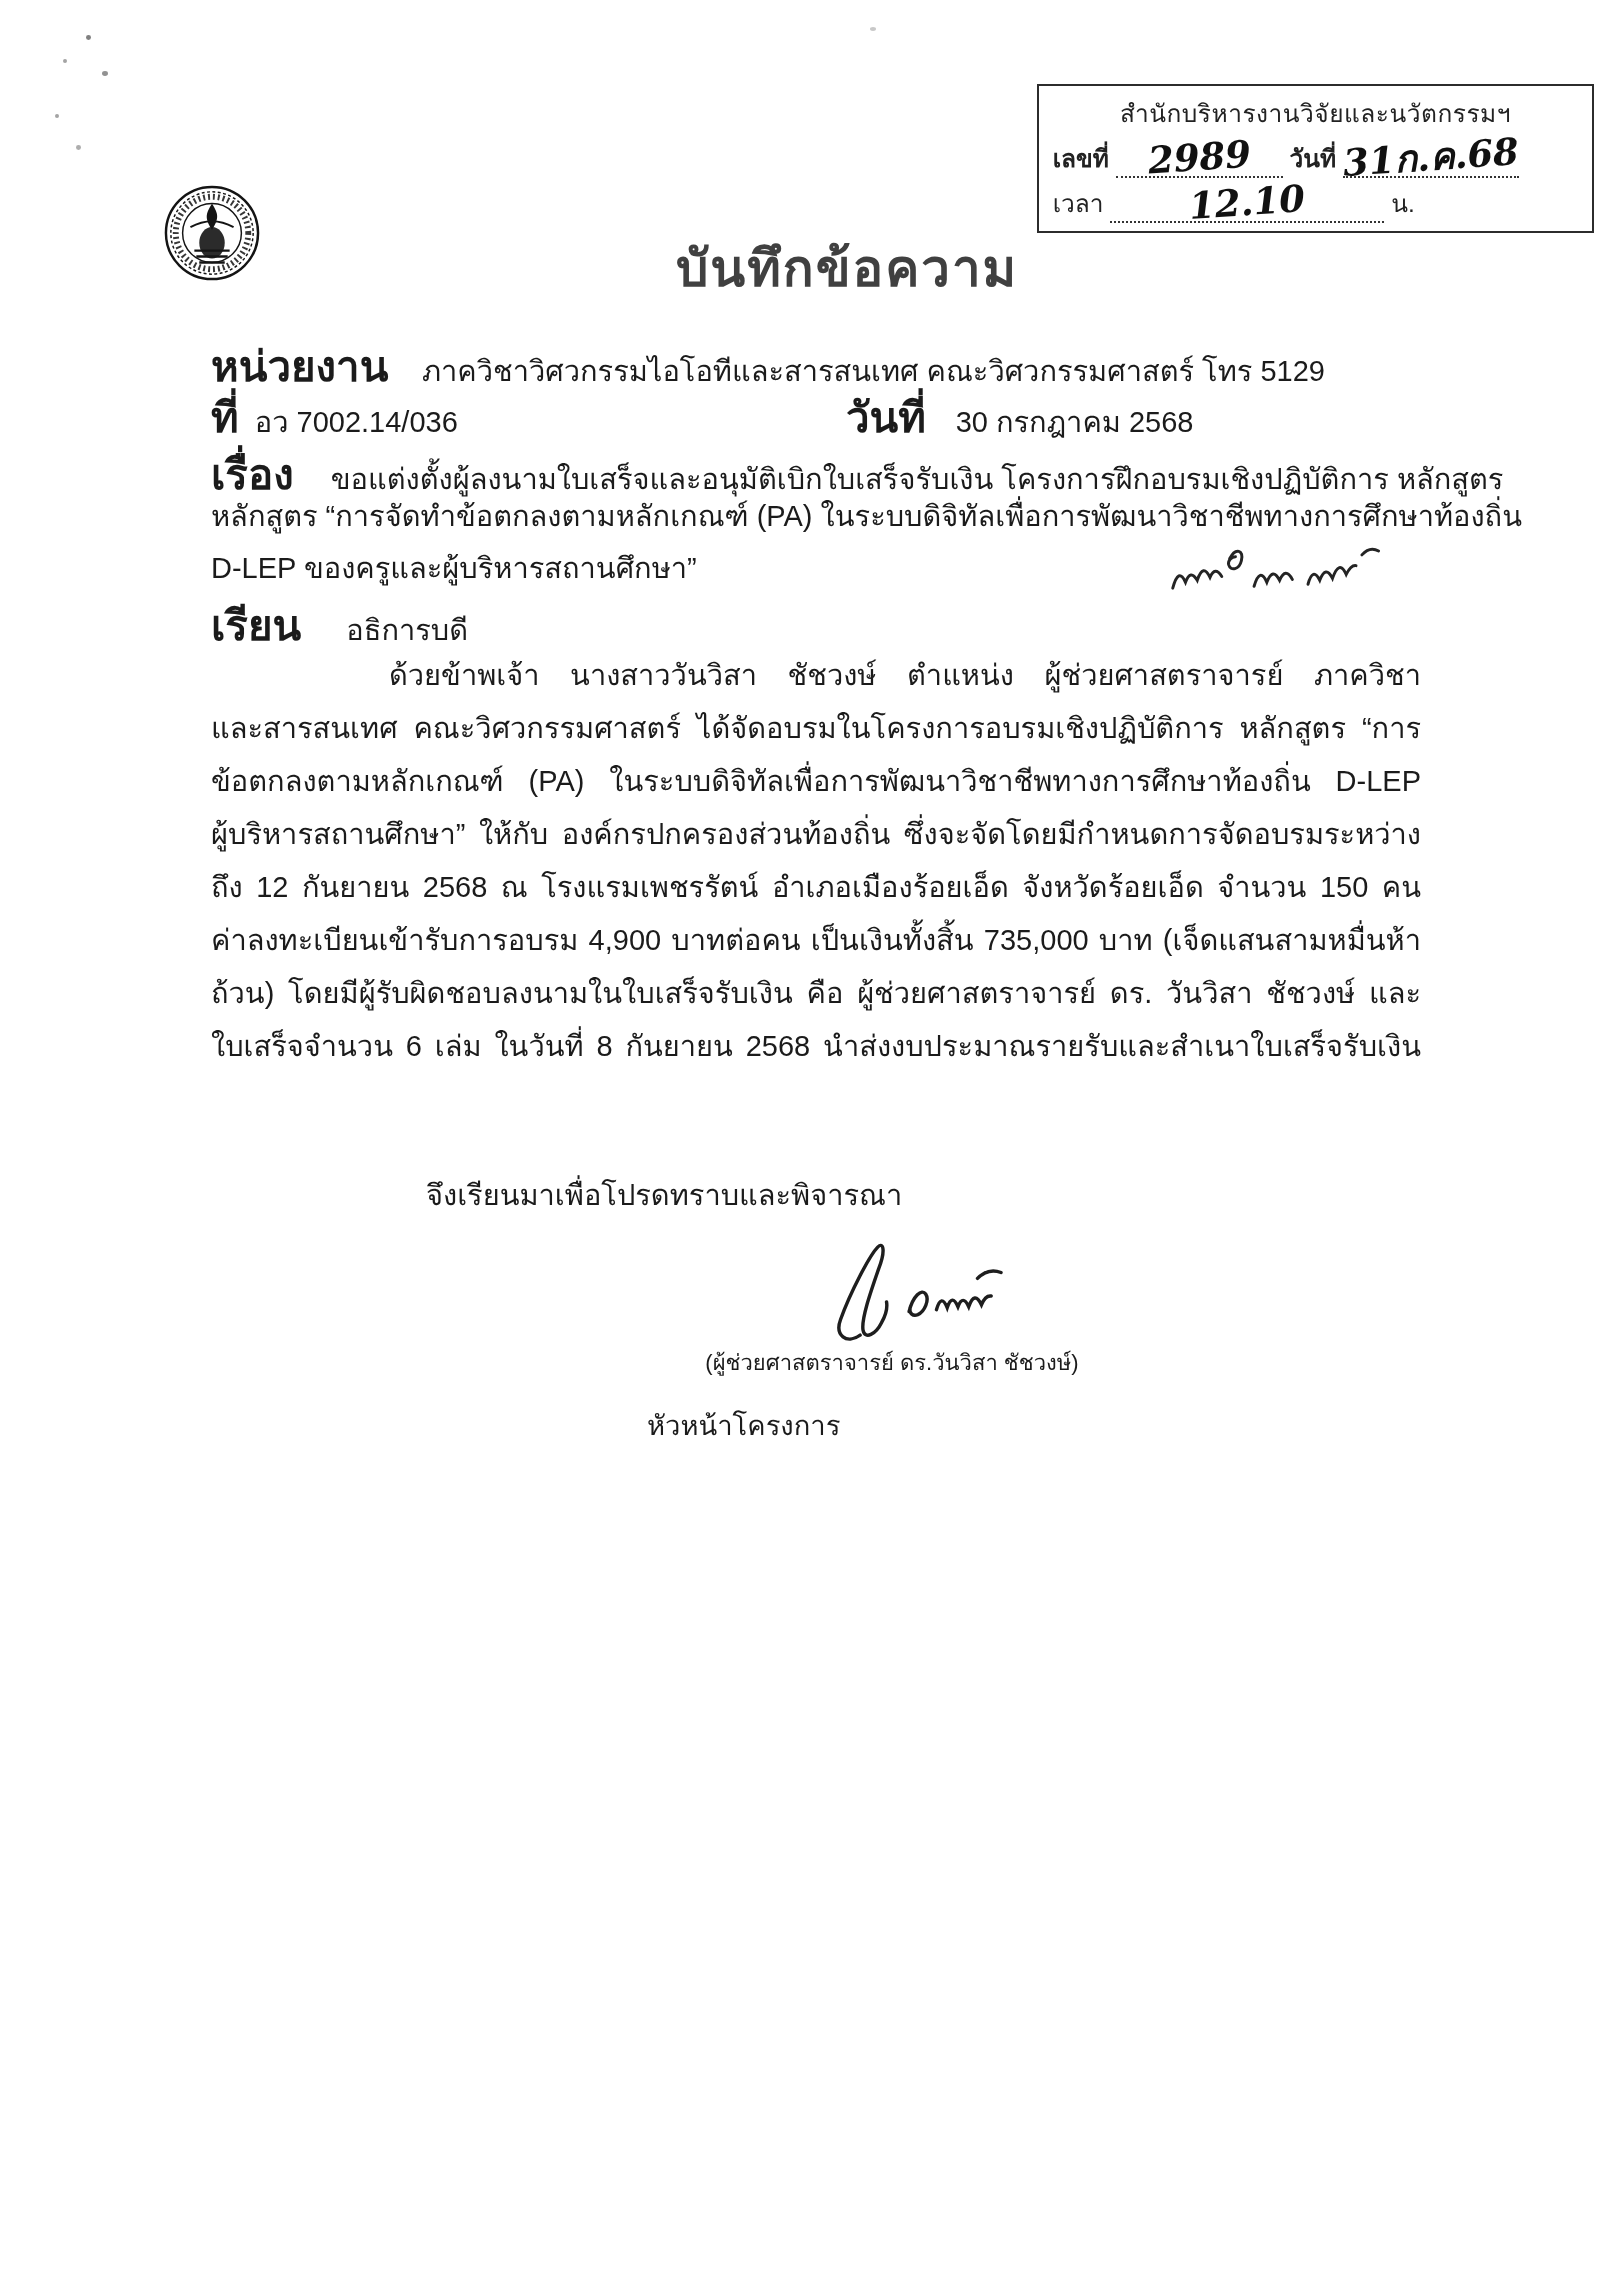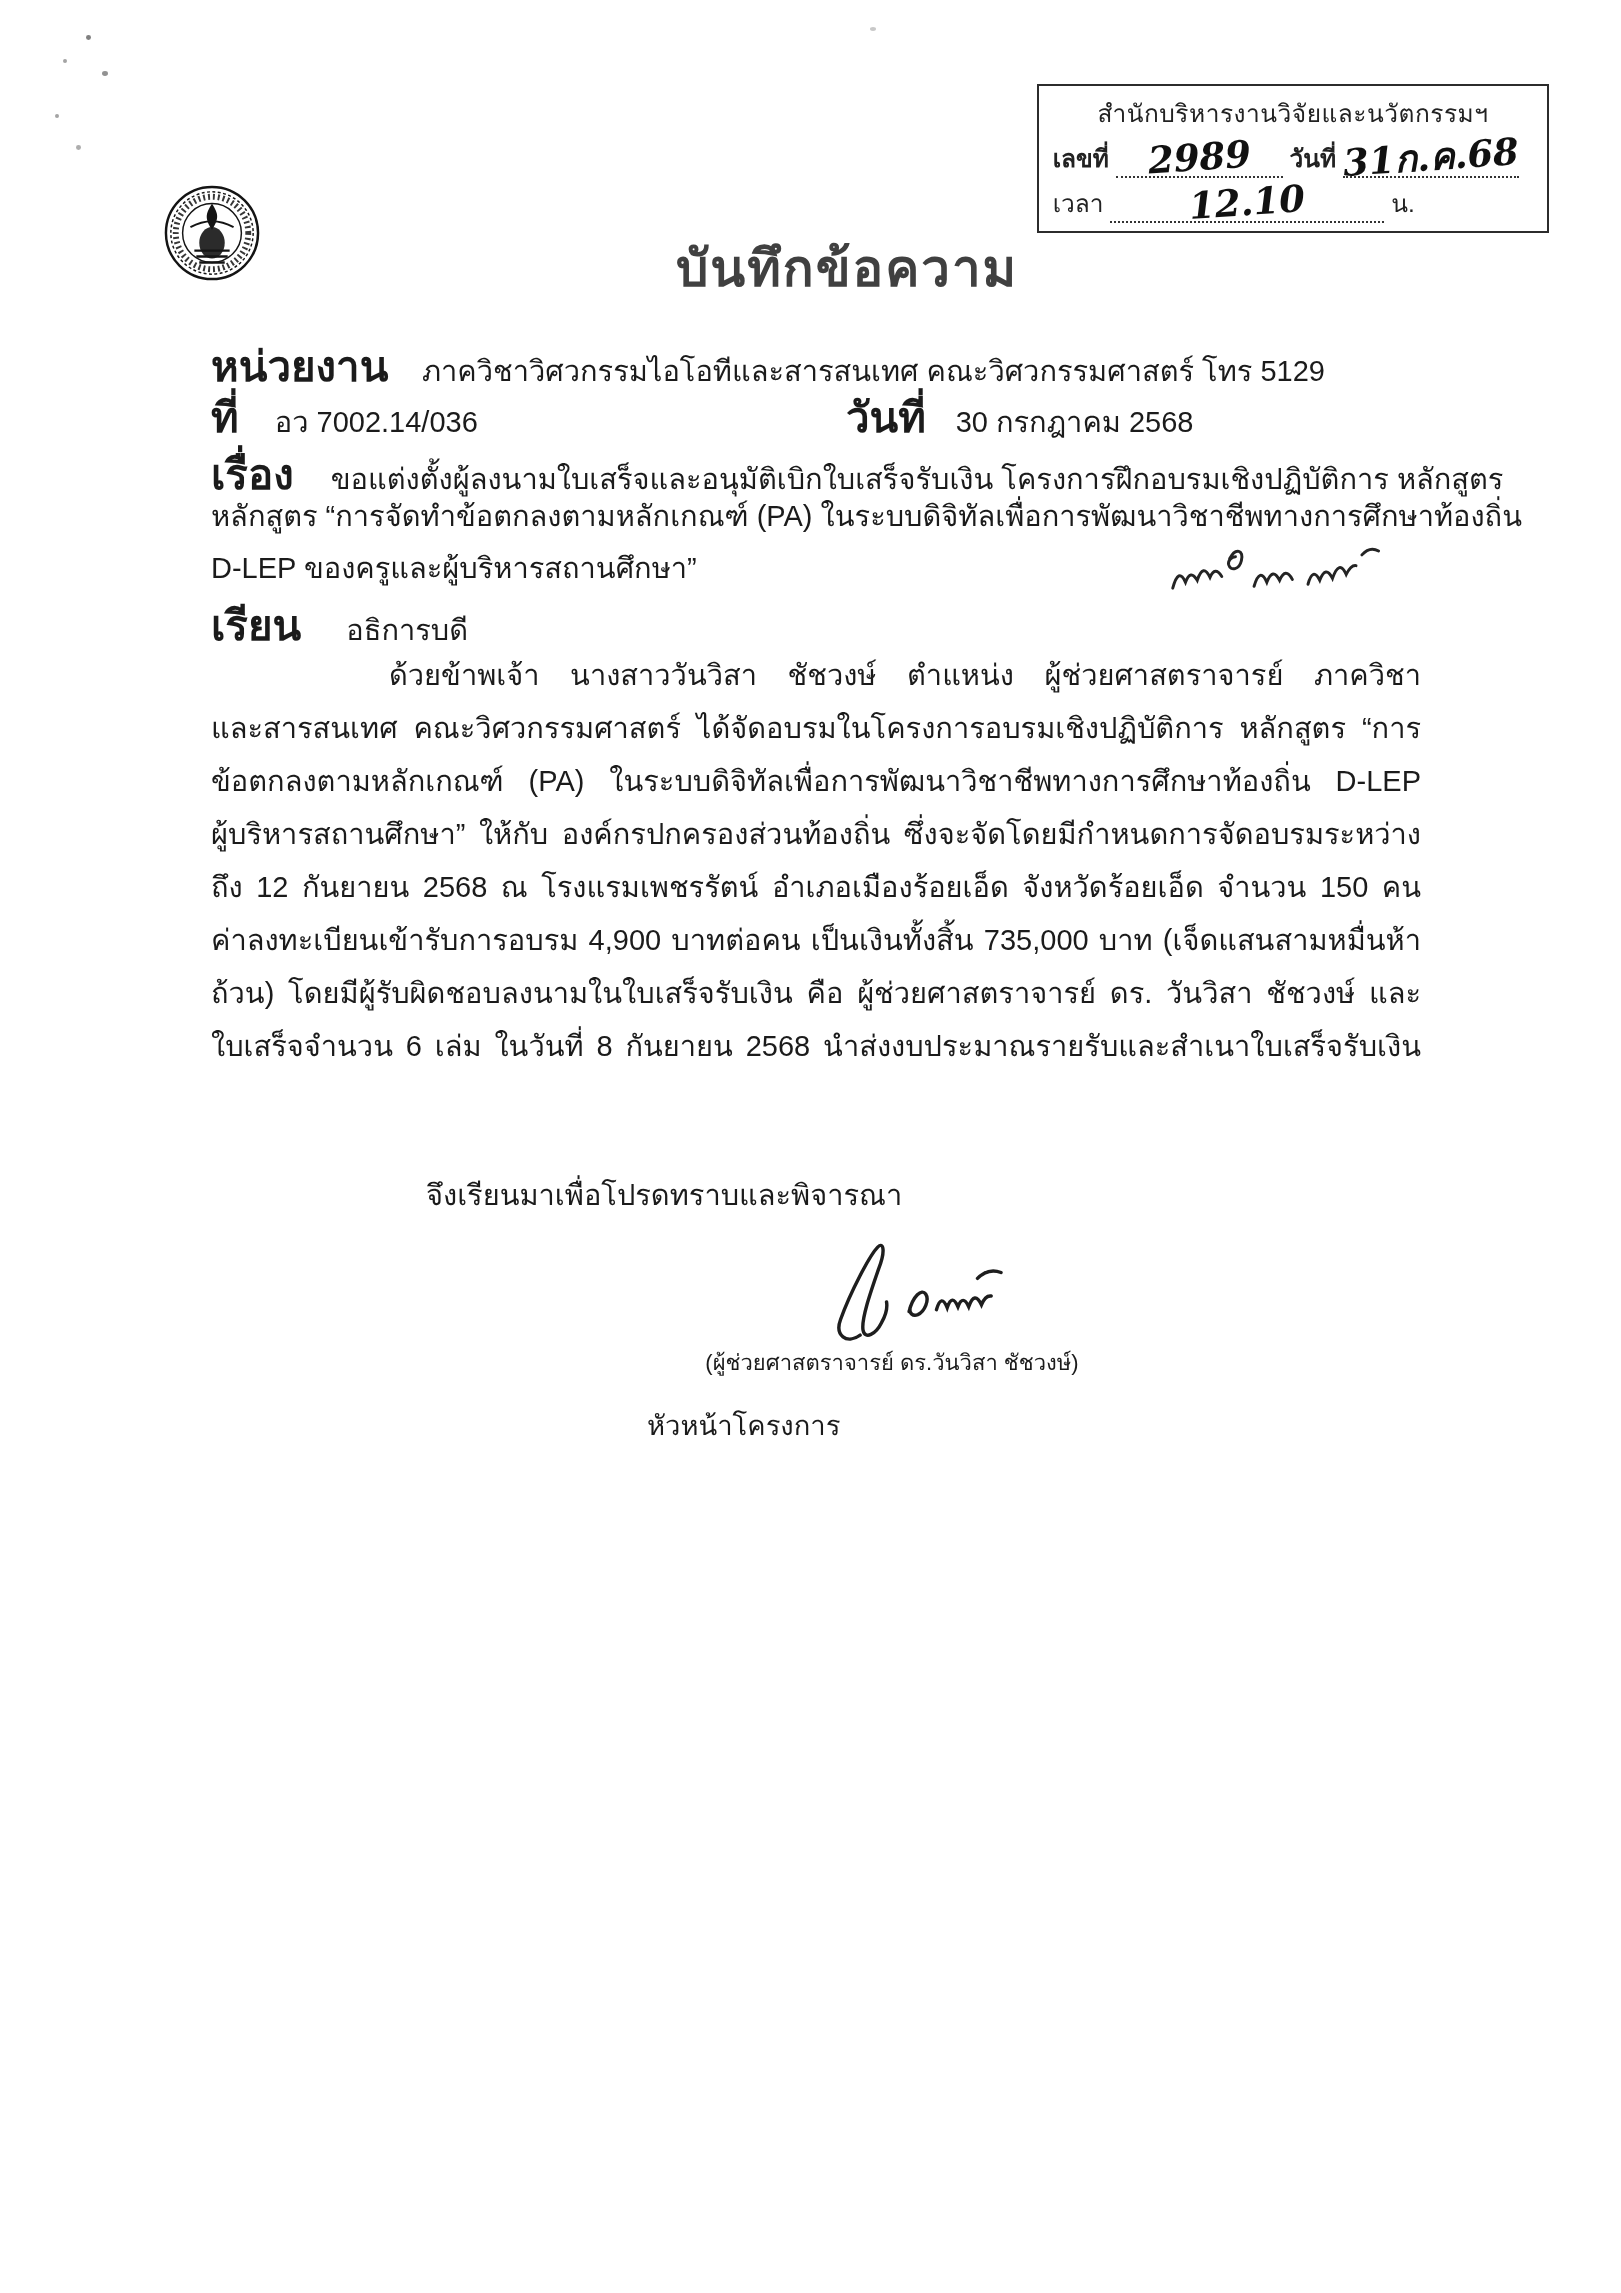--- a/index.html
+++ b/index.html
@@ -15,21 +15,21 @@
   .row{position:absolute;white-space:nowrap;font-size:29px;}
   .row .lbl{font-size:42px;}
   .title{
     position:absolute;left:676px;top:227px;
     font-size:51px;font-weight:700;letter-spacing:2px;
     color:#404040;
     font-family:Liberation Serif, serif;
   }
   
   .stamp{
-    position:absolute;left:1037px;top:84px;width:512px;height:149px;
+    position:absolute;left:1037px;top:84px;width:557px;height:149px;
     border:2px solid #2c2c2c;
     box-sizing:border-box;
     padding:7.8px 13.7px 5.9px 13.7px;
     font-size:24.5px;color:#222;
   }
   .stamp .org{ text-align:center;letter-spacing:0.5px; }
   .stamp .srow{ position:relative;margin-top:5.9px;white-space:nowrap; }
   .dotted{
     display:inline-block;border-bottom:2px dotted #333;
     text-align:center;vertical-align:bottom;
@@ -94,21 +94,21 @@
 
   <div class="title">บันทึกข้อความ</div>
 
   <div class="row" style="left:211px;top:333px">
     <span class="lbl">หน่วยงาน</span>
     <span style="margin-left:25.5px">ภาควิชาวิศวกรรมไอโอทีและสารสนเทศ คณะวิศวกรรมศาสตร์ โทร 5129</span>
   </div>
 
   <div class="row" style="left:211px;top:384px;width:1215px">
     <span class="lbl">ที่</span>
-    <span style="margin-left:28px">อว 7002.14/036</span>
+    <span style="margin-left:8px">อว 7002.14/036</span>
     <span style="position:absolute;left:635px">
       <span class="lbl">วันที่</span>
       <span style="margin-left:21.6px">30 กรกฎาคม  2568</span>
     </span>
   </div>
 
   <div class="row" style="left:211px;top:493px">หลักสูตร “การจัดทำข้อตกลงตามหลักเกณฑ์ (PA) ในระบบดิจิทัลเพื่อการพัฒนาวิชาชีพทางการศึกษาท้องถิ่น</div>
   <div class="row" style="left:211px;top:441px">
     <span class="lbl">เรื่อง</span>
     <span style="margin-left:29px">ขอแต่งตั้งผู้ลงนามใบเสร็จและอนุมัติเบิกใบเสร็จรับเงิน โครงการฝึกอบรมเชิงปฏิบัติการ หลักสูตร</span>

